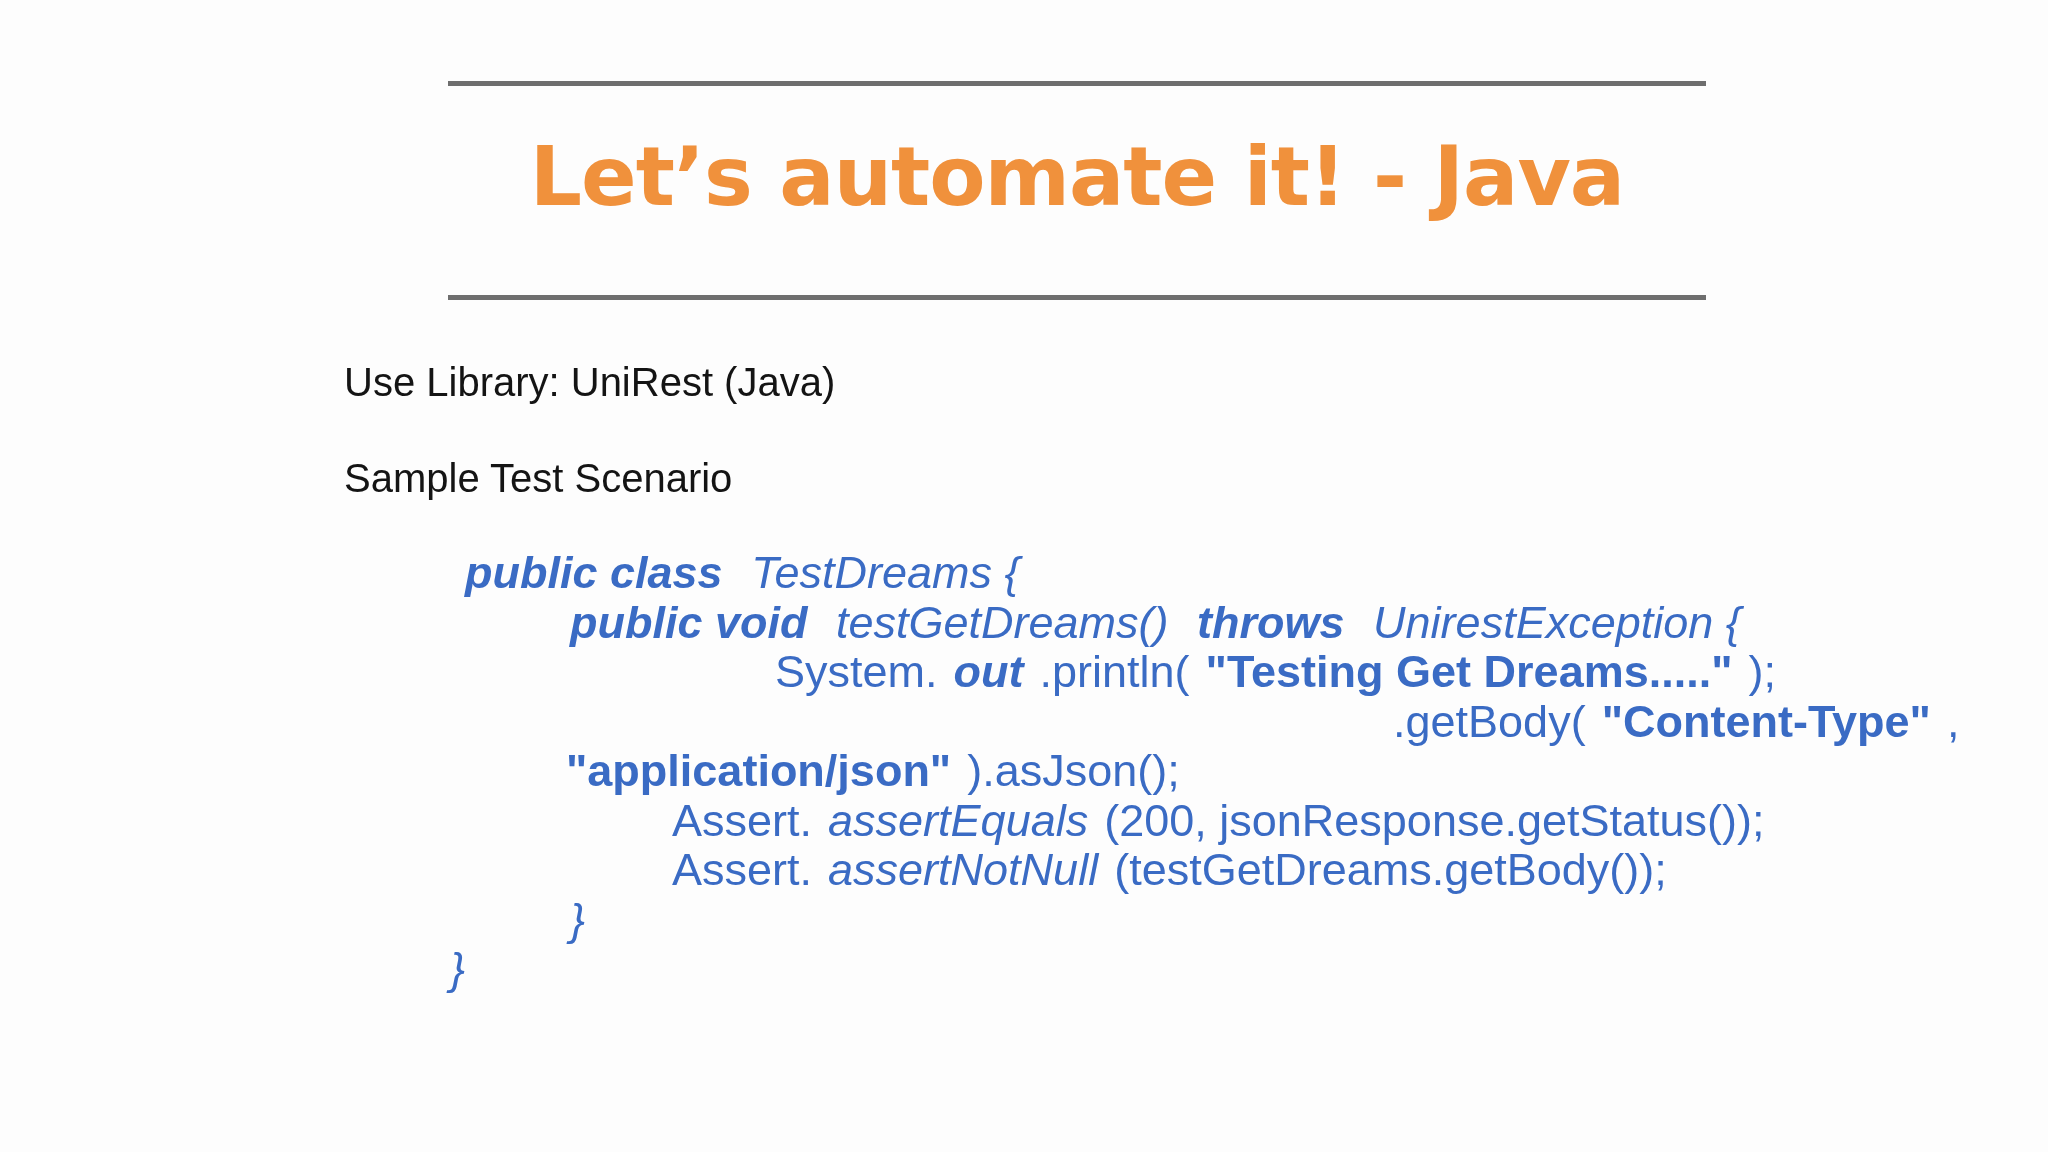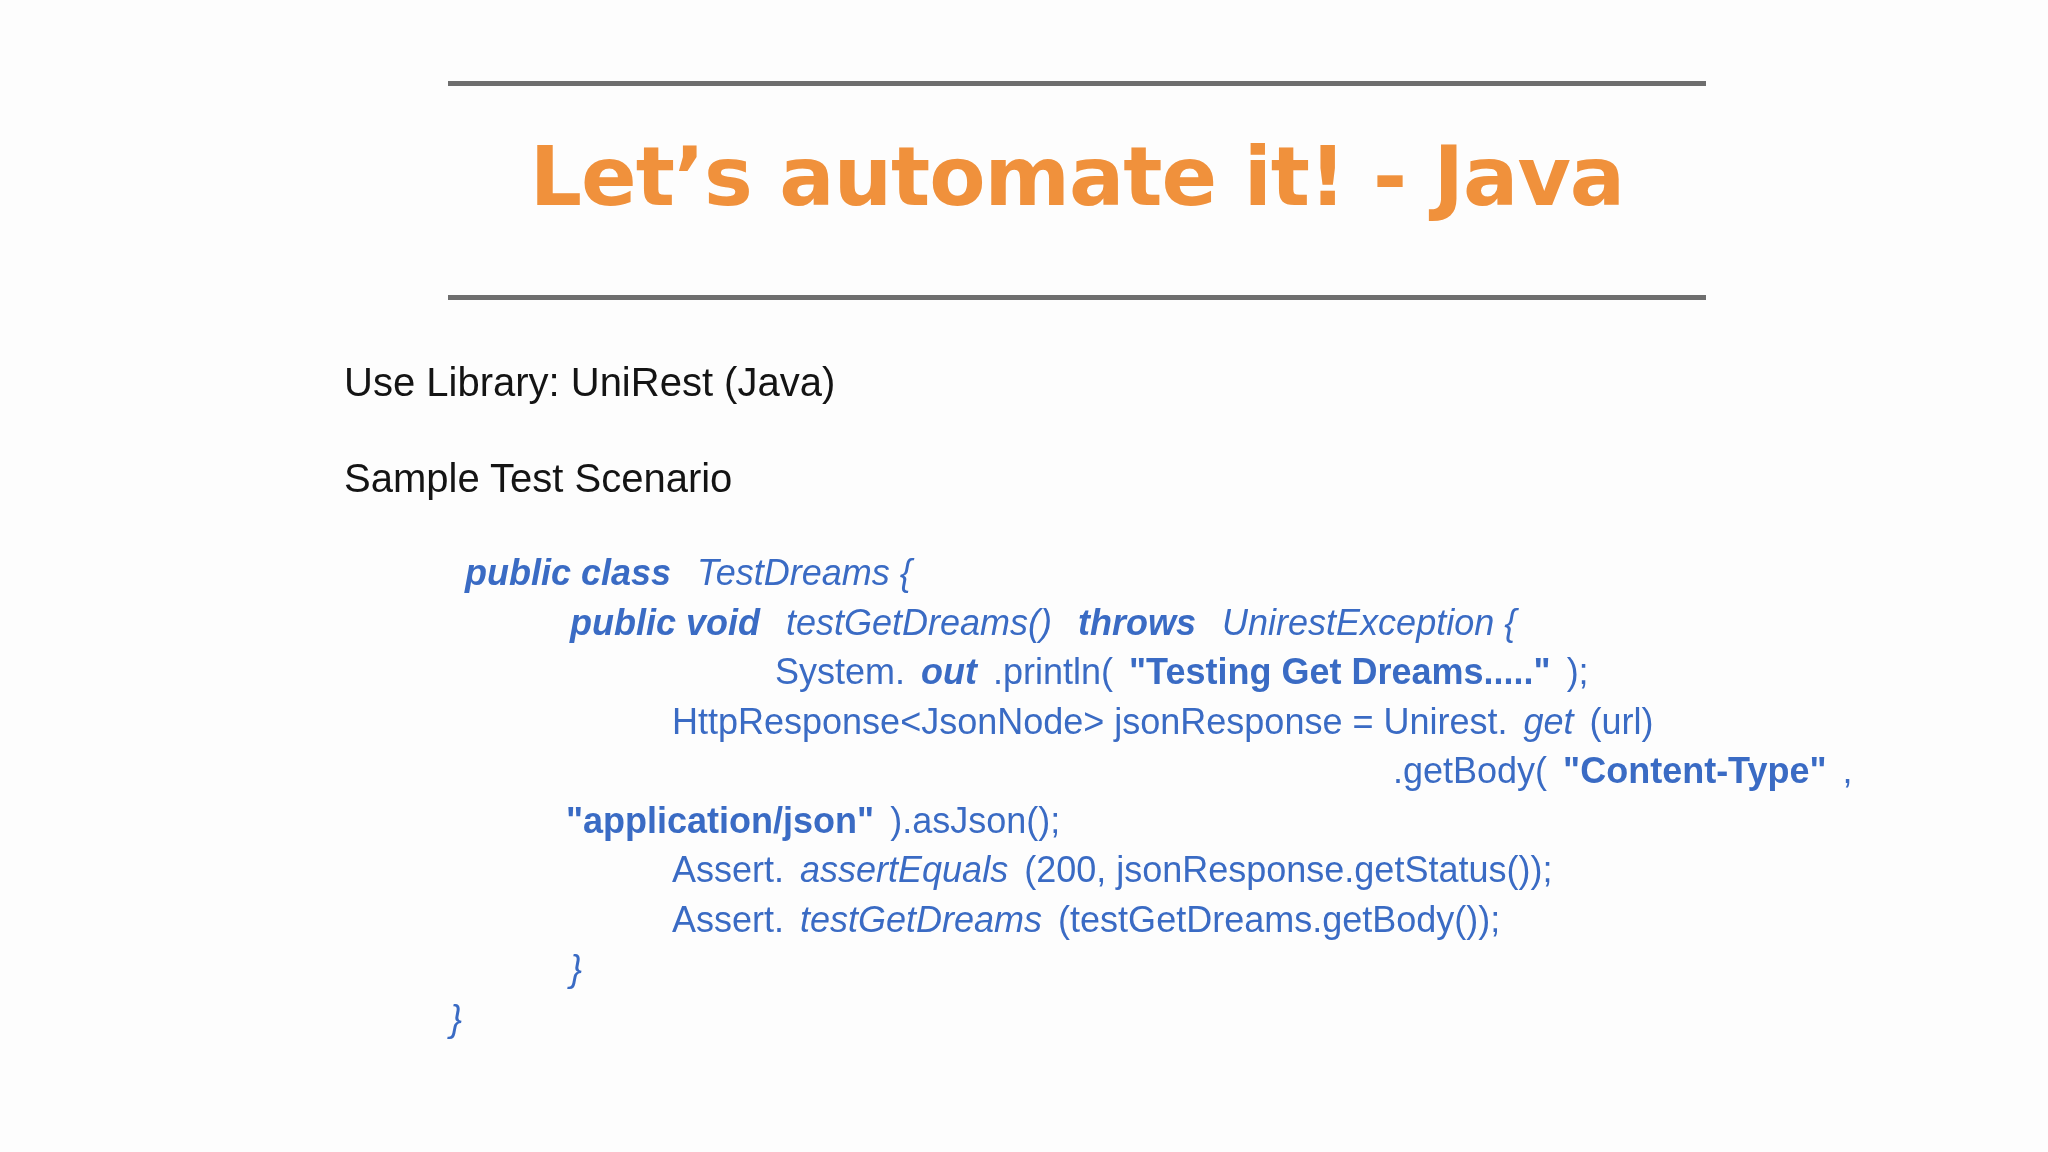--- a/index.html
+++ b/index.html
@@ -52,21 +52,21 @@
     color:var(--text-black);
     white-space:nowrap;
   }
   .lead-1{top:326px;}
   .lead-2{top:422px;}
   .code-block{
     position:absolute;
     left:402px;
     top:512px;
     width:1500px;
-    font-size:36px;
+    font-size:45px;
     line-height:41.5px;
     color:var(--code-blue);
     font-style:normal;
   }
   .code-line{white-space:nowrap;}
   .code-line .b{font-weight:700;}
   .code-line .i{font-style:italic;}
 </style>
 </head>
 <body>
@@ -80,22 +80,21 @@
   <div class="rule rule-bottom"></div>
 
   <div class="lead lead-2">Sample Test Scenario</div>
 
   <div class="lead lead-1">Use Library: UniRest (Java)</div>
 
   <div class="code-block">
       <div class="code-line" style="padding-left: 15px;"><span class="b i">public class </span><span class="i">TestDreams {</span></div>
       <div class="code-line" style="padding-left: 120px;"><span class="b i">public void </span><span class="i">testGetDreams() </span><span class="b i">throws</span><span class="i"> UnirestException {</span></div>
       <div class="code-line" style="padding-left: 325px;"><span>System.</span><span class="b i">out</span><span>.println(</span><span class="b">"Testing Get Dreams....."</span><span>);</span></div>
-      <div class="code-line" style="padding-left: 222px;"><span>HttpResponse&lt;JsonNode&gt; jsonResponse = Unirest.</span><span class="i">get</span><span>(url)</span></div>
       <div class="code-line" style="padding-left: 943px;"><span>.getBody(</span><span class="b">"Content-Type"</span><span>,</span></div>
       <div class="code-line" style="padding-left: 116px;"><span class="b">"application/json"</span><span>).asJson();</span></div>
       <div class="code-line" style="padding-left: 222px;"><span>Assert.</span><span class="i">assertEquals</span><span>(200, jsonResponse.getStatus());</span></div>
-      <div class="code-line" style="padding-left: 222px;"><span>Assert.</span><span class="i">testGetDreams</span><span>(testGetDreams.getBody());</span></div>
+      <div class="code-line" style="padding-left: 222px;"><span>Assert.</span><span class="i">assertNotNull</span><span>(testGetDreams.getBody());</span></div>
       <div class="code-line" style="padding-left: 120px;"><span class="i">}</span></div>
       <div class="code-line" style="padding-left: 0px;"><span class="i">}</span></div>
     </div>
 
 </div>
 
 </body></html>

